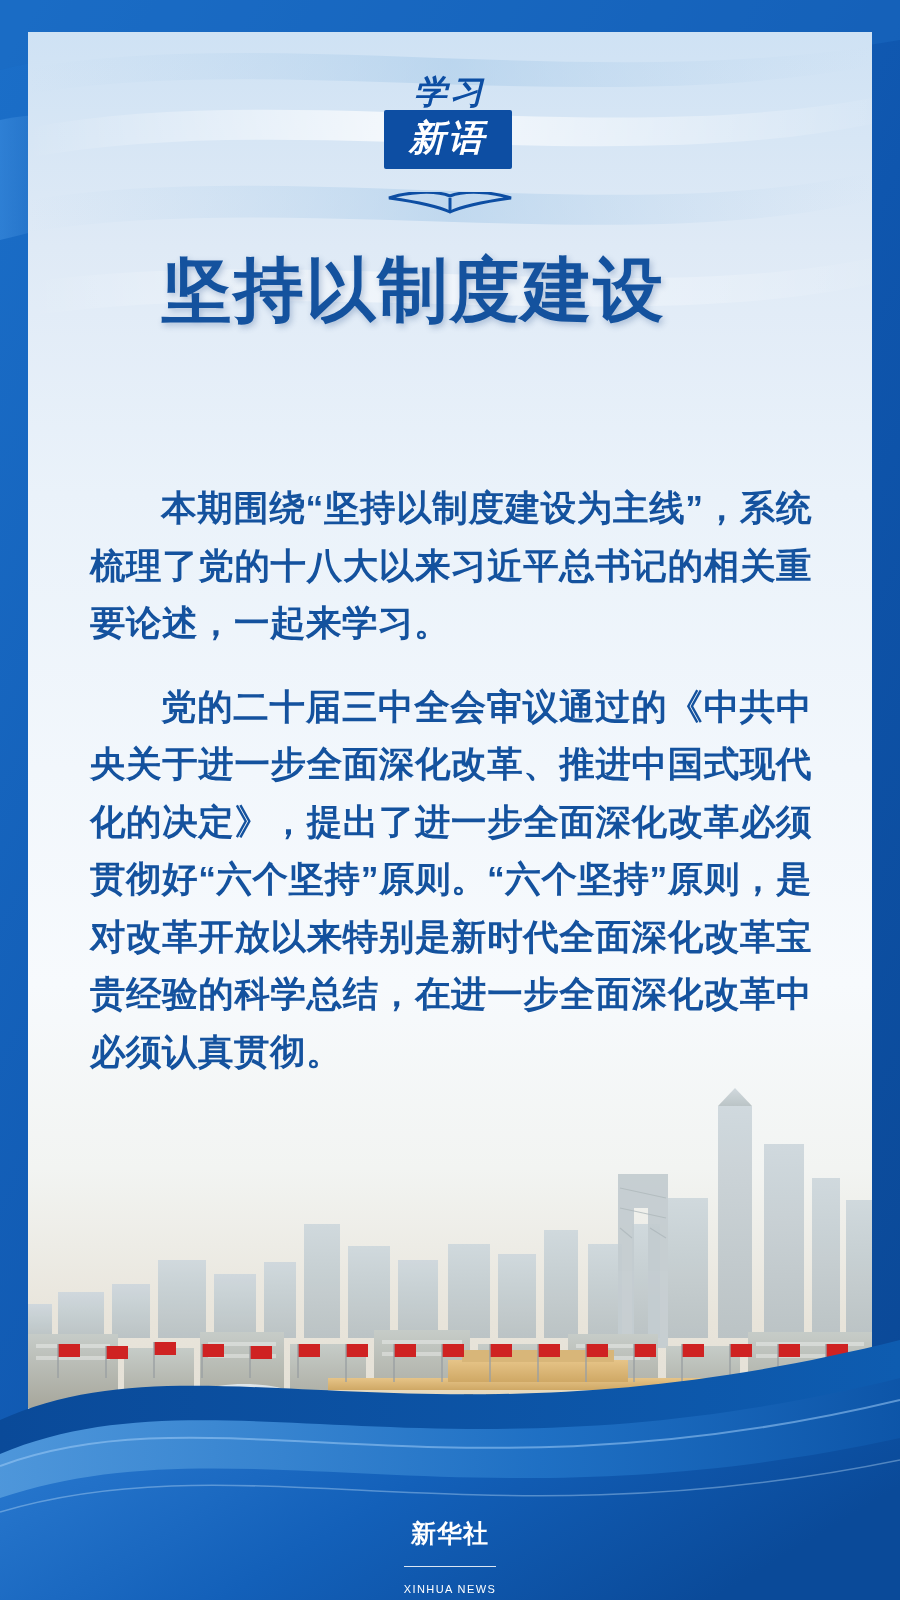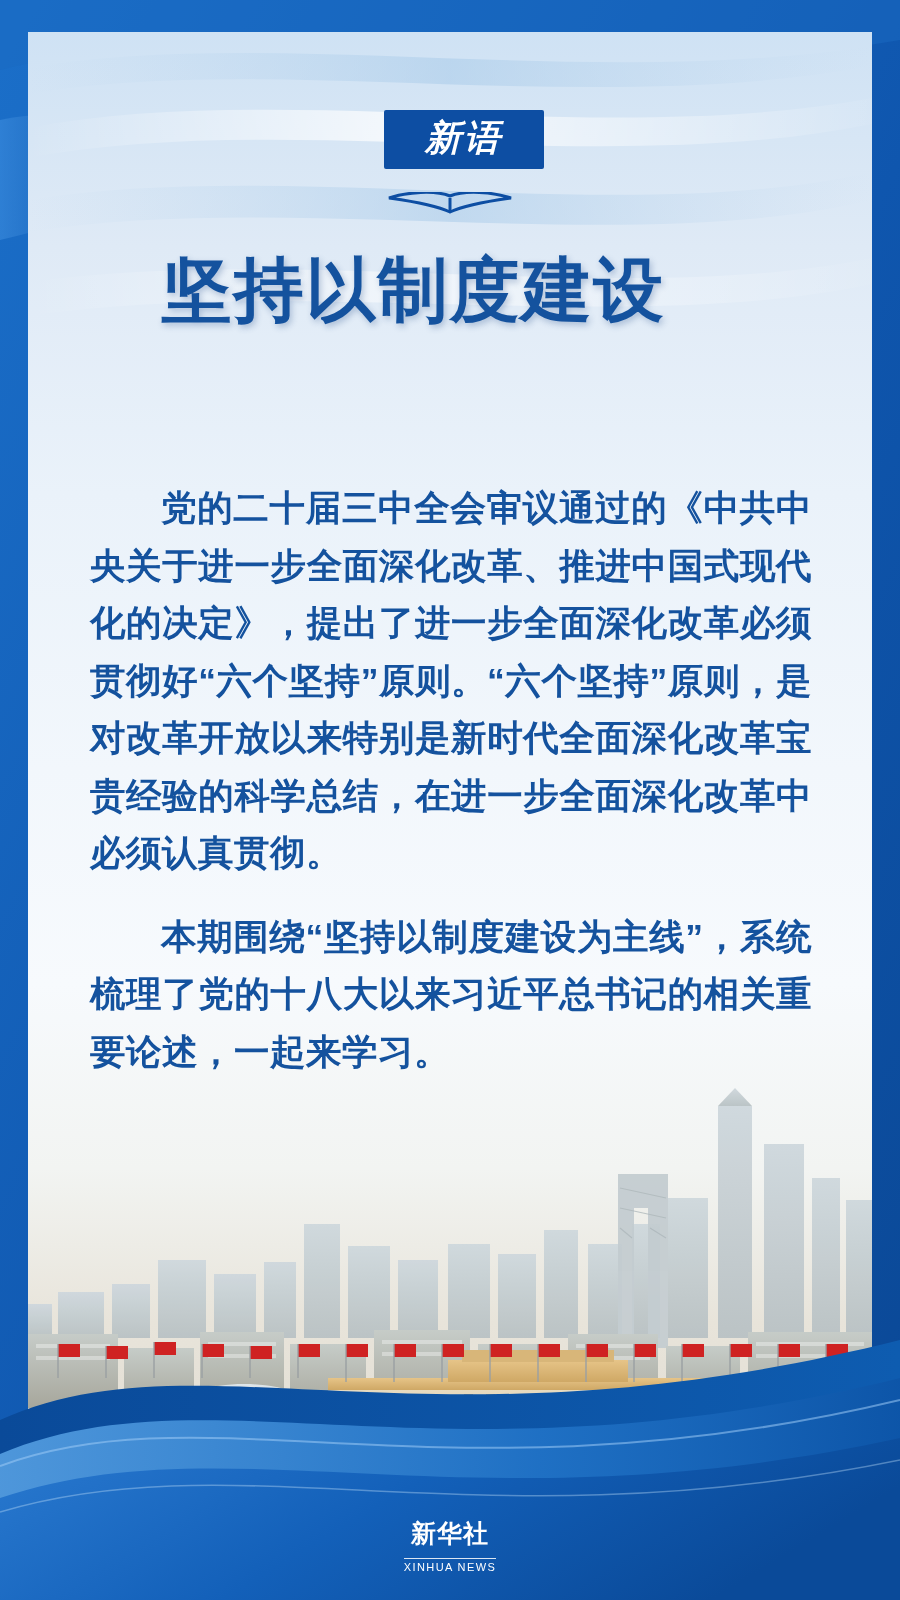--- a/index.html
+++ b/index.html
@@ -90,21 +90,21 @@
     font-size: 33px;
     font-style: italic;
   }
   .logo-line2 {
     top: 42px;
     font-size: 36px;
     color: #ffffff;
     font-style: italic;
     background: #0d4ea3;
     padding: 4px 0 6px 0;
-    width: 160px;
+    width: 128px;
     left: 7px;
     border-radius: 2px;
   }
   .logo-book {
     position: absolute;
     left: 8px;
     bottom: 0;
     width: 130px;
     height: 26px;
   }
@@ -182,22 +182,22 @@
     letter-spacing: 1px;
     font-family: "Liberation Serif", serif;
     line-height: 1.1;
   }
   .agency-sub {
     color: #ffffff;
     font-size: 11px;
     letter-spacing: 1.4px;
     font-family: "Liberation Sans", sans-serif;
     border-top: 1.5px solid rgba(255,255,255,0.85);
-    margin-top: 10px;
-    padding-top: 2px;
+    margin-top: 18px;
+    padding-top: 16px;
     display: inline-block;
   }
 </style>
 </head>
 <body>
 
 <div class="poster">
 
   <svg class="frame-ribbon" viewBox="0 0 900 1600" preserveAspectRatio="none">
     <defs>
@@ -234,36 +234,37 @@
       </defs>
       <path d="M0,36 C240,-6 560,58 844,14 L844,34 C560,86 240,20 0,62 Z" fill="url(#sky2)"></path>
       <path d="M0,96 C250,48 580,116 844,66 L844,92 C580,146 250,78 0,126 Z" fill="url(#sky1)"></path>
       <path d="M0,168 C260,126 600,196 844,140 L844,168 C600,226 260,158 0,200 Z" fill="url(#sky2)"></path>
       <path d="M0,250 C280,212 600,276 844,226 L844,252 C600,304 280,244 0,284 Z" fill="url(#sky1)" opacity="0.7"></path>
     </svg>
 
     <div class="logo-wrap">
       <div class="logo-box">
         <div class="logo-chars">
+          <div class="logo-line1">学习</div>
           <div class="logo-line2">新语</div>
         </div>
         <svg class="logo-book" viewBox="0 0 130 26">
           <path d="M65,4 C50,-2 22,0 4,6 C18,8 48,12 65,20 C82,12 112,8 126,6 C108,0 80,-2 65,4 Z" fill="none" stroke="#0d4ea3" stroke-width="3"></path>
           <line x1="65" y1="6" x2="65" y2="20" stroke="#0d4ea3" stroke-width="3"></line>
         </svg>
       </div>
     </div>
 
     <div class="headline">
       <span>坚持以制度建设</span>
     </div>
 
     <div class="body-text">
+      <p>本期围绕“坚持以制度建设为主线”，系统梳理了党的十八大以来习近平总书记的相关重要论述，一起来学习。</p>
       <p>党的二十届三中全会审议通过的《中共中央关于进一步全面深化改革、推进中国式现代化的决定》，提出了进一步全面深化改革必须贯彻好“六个坚持”原则。“六个坚持”原则，是对改革开放以来特别是新时代全面深化改革宝贵经验的科学总结，在进一步全面深化改革中必须认真贯彻。</p>
-      <p>本期围绕“坚持以制度建设为主线”，系统梳理了党的十八大以来习近平总书记的相关重要论述，一起来学习。</p>
     </div>
 
     <svg class="cityscape" viewBox="0 0 844 520" preserveAspectRatio="none">
       <defs>
         <linearGradient id="haze" x1="0" y1="0" x2="0" y2="1">
           <stop offset="0%" stop-color="#f4f7fa" stop-opacity="1"></stop>
           <stop offset="100%" stop-color="#e7e3d8" stop-opacity="1"></stop>
         </linearGradient>
         <linearGradient id="bldgFar" x1="0" y1="0" x2="0" y2="1">
           <stop offset="0%" stop-color="#cfd8dd"></stop>

